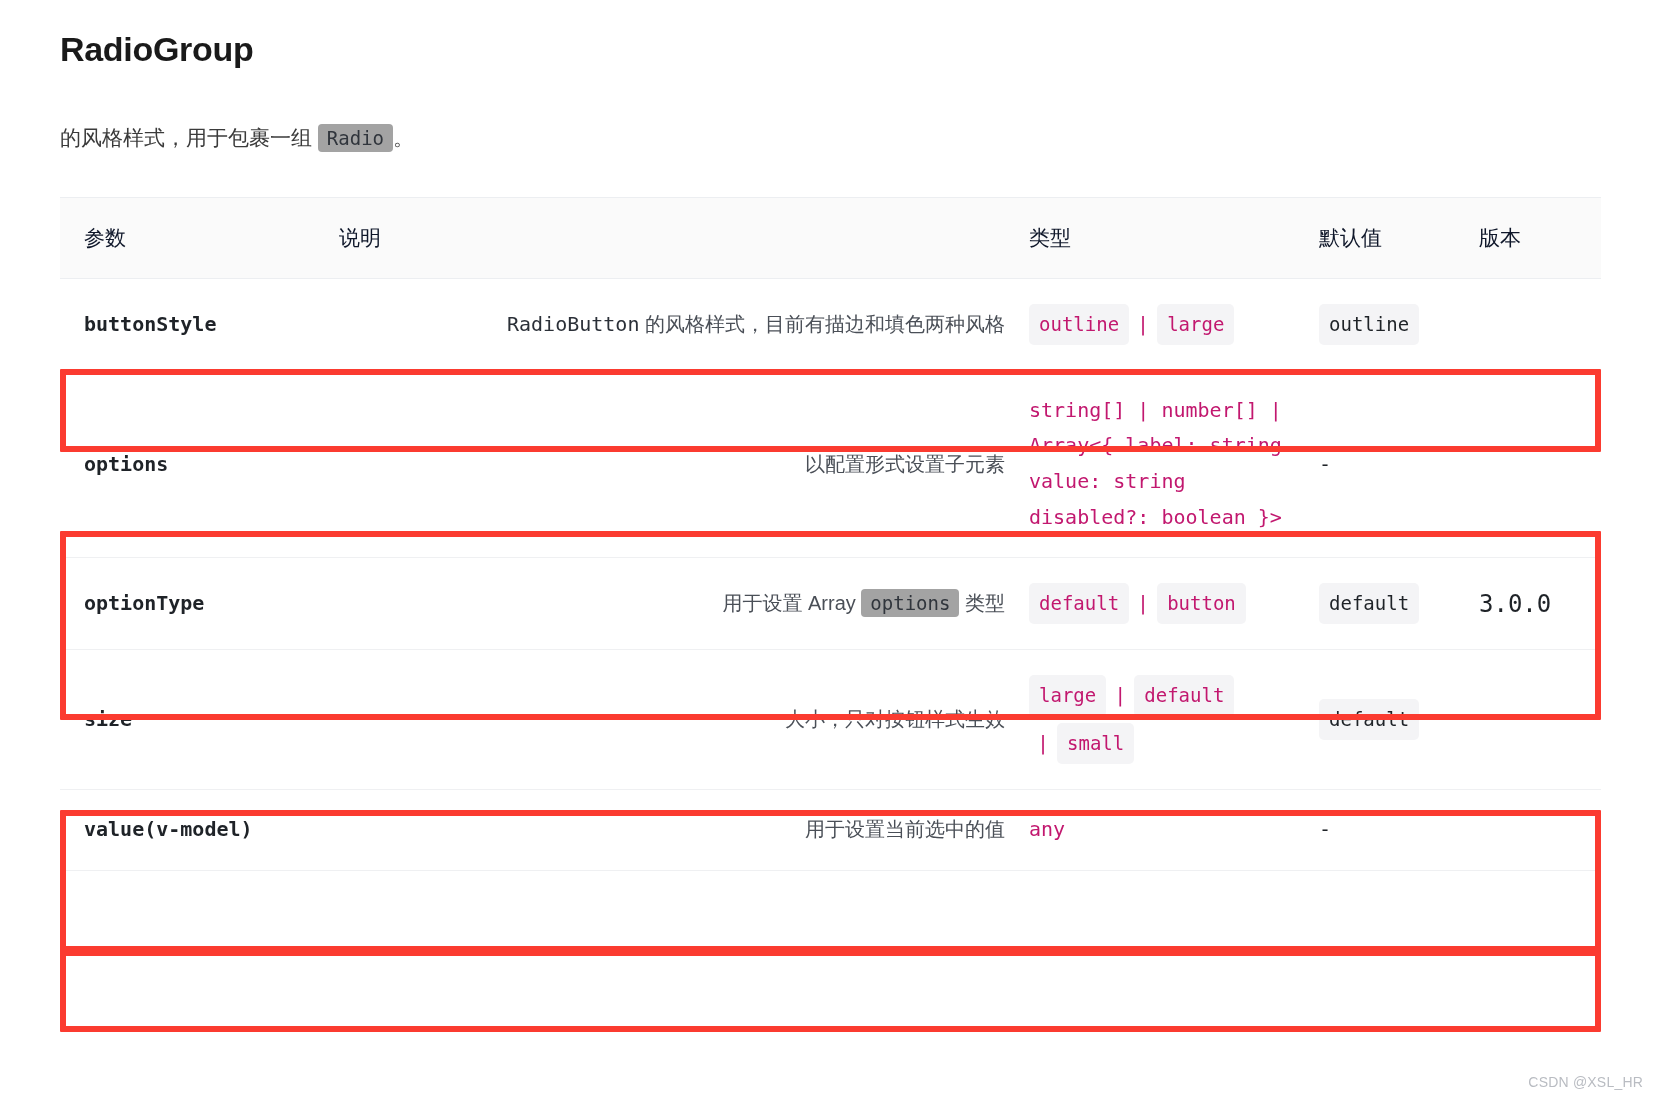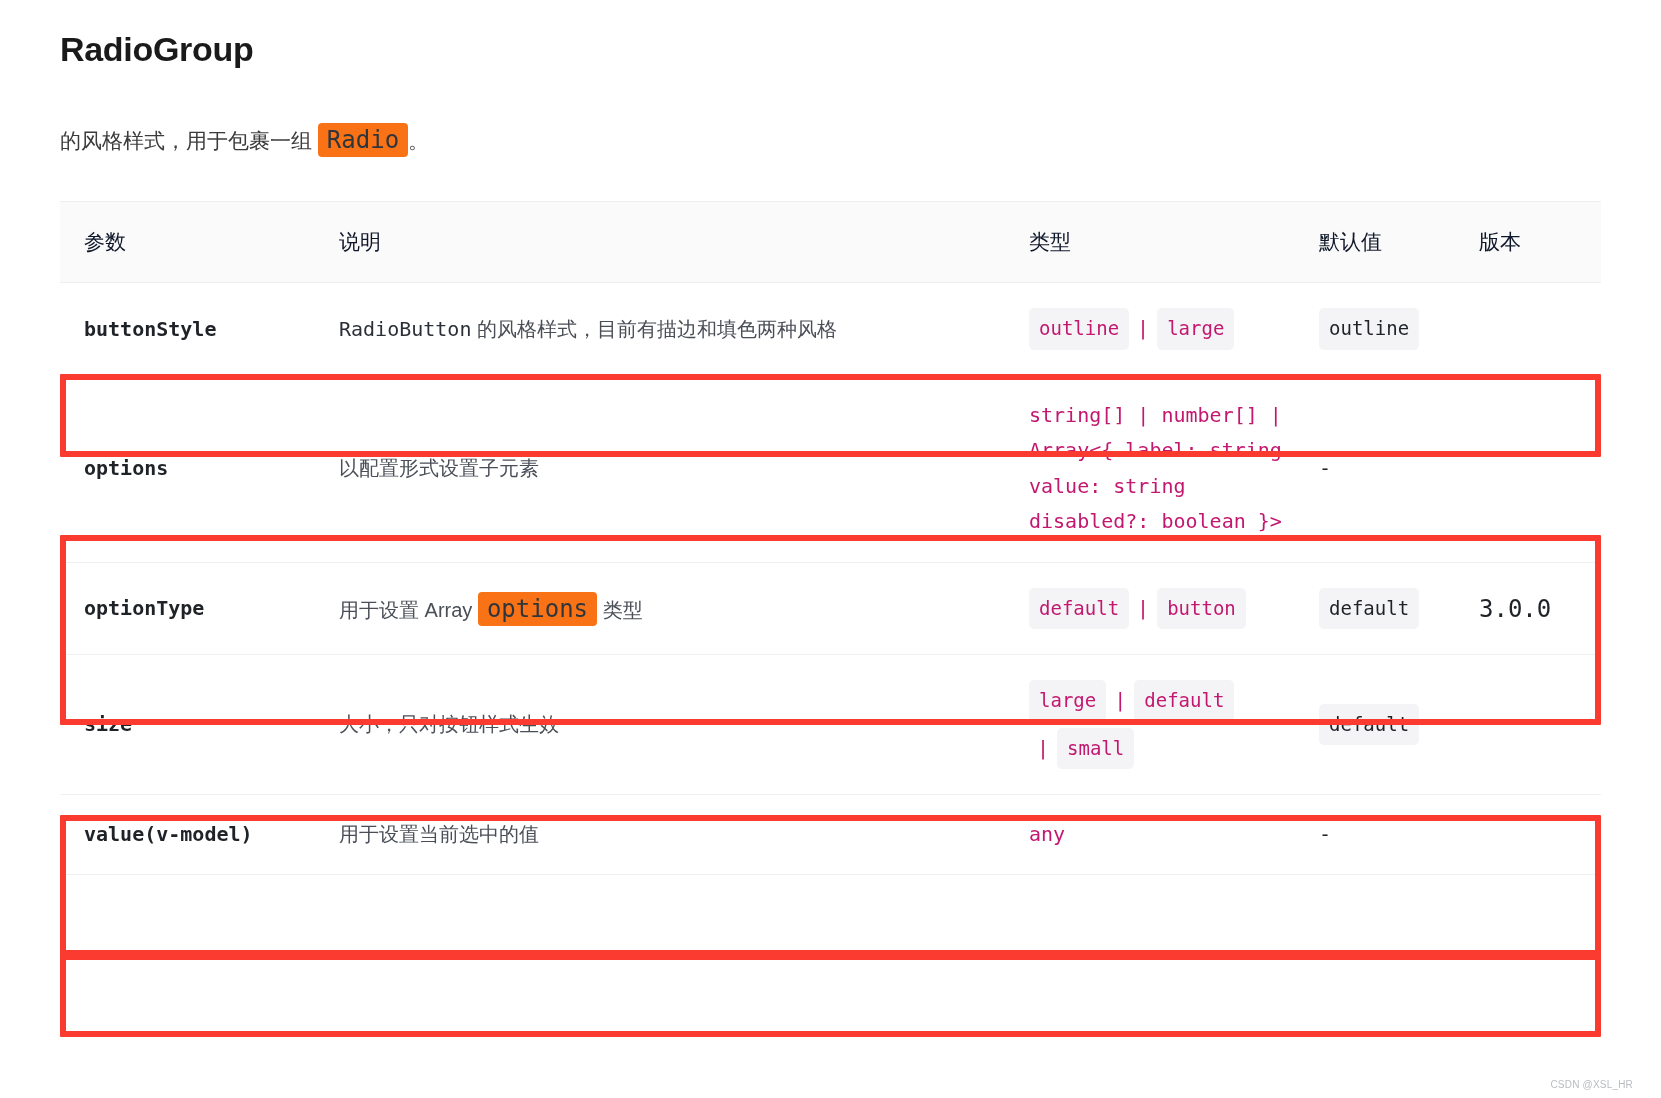--- a/index.html
+++ b/index.html
@@ -28,24 +28,24 @@
     font-family: "Liberation Sans", "DejaVu Sans", sans-serif;
   }
   .intro {
     margin-top: 52px;
     font-size: 21px;
     line-height: 1.6;
     color: #3b3b3b;
   }
   code.inline {
     font-family: "DejaVu Sans Mono", "Liberation Mono", monospace;
-    background: #f97316;
+    background: #a3a3a3;
     border-radius: 4px;
     padding: 3px 9px;
-    font-size: 24px;
+    font-size: 19px;
     color: #30353c;
     white-space: pre;
   }
   
   .api-table-wrap {
     margin-top: 42px;
     position: relative;
   }
   table.api {
     width: 1541px;
@@ -78,20 +78,21 @@
 
   .param-name {
     font-family: "DejaVu Sans Mono", "Liberation Mono", monospace;
     font-weight: bold;
     color: #1f2328;
     font-size: 20px;
   }
   .desc {
     color: #4a4f57;
     font-size: 20px;
+    text-align: right;
   }
   .desc .mono-plain {
     font-family: "DejaVu Sans Mono", "Liberation Mono", monospace;
     color: #2b3038;
   }
   .type-code {
     font-family: "DejaVu Sans Mono", "Liberation Mono", monospace;
     background: #f4f4f6;
     border-radius: 5px;
     padding: 4px 10px;
@@ -141,23 +142,23 @@
   
   .hl-box {
     position: absolute;
     border: 6px solid #fb3b30;
     box-sizing: border-box;
     pointer-events: none;
     border-radius: 1px;
   }
   .watermark {
     position: absolute;
-    right: 28px;
+    right: 18px;
     bottom: 8px;
-    font-size: 10px;
+    font-size: 14px;
     color: #b9bcc2;
     font-family: "Liberation Sans", "DejaVu Sans", sans-serif;
     letter-spacing: 0.2px;
   }
 </style>
 </head>
 <body>
 
 <div class="page">
 

